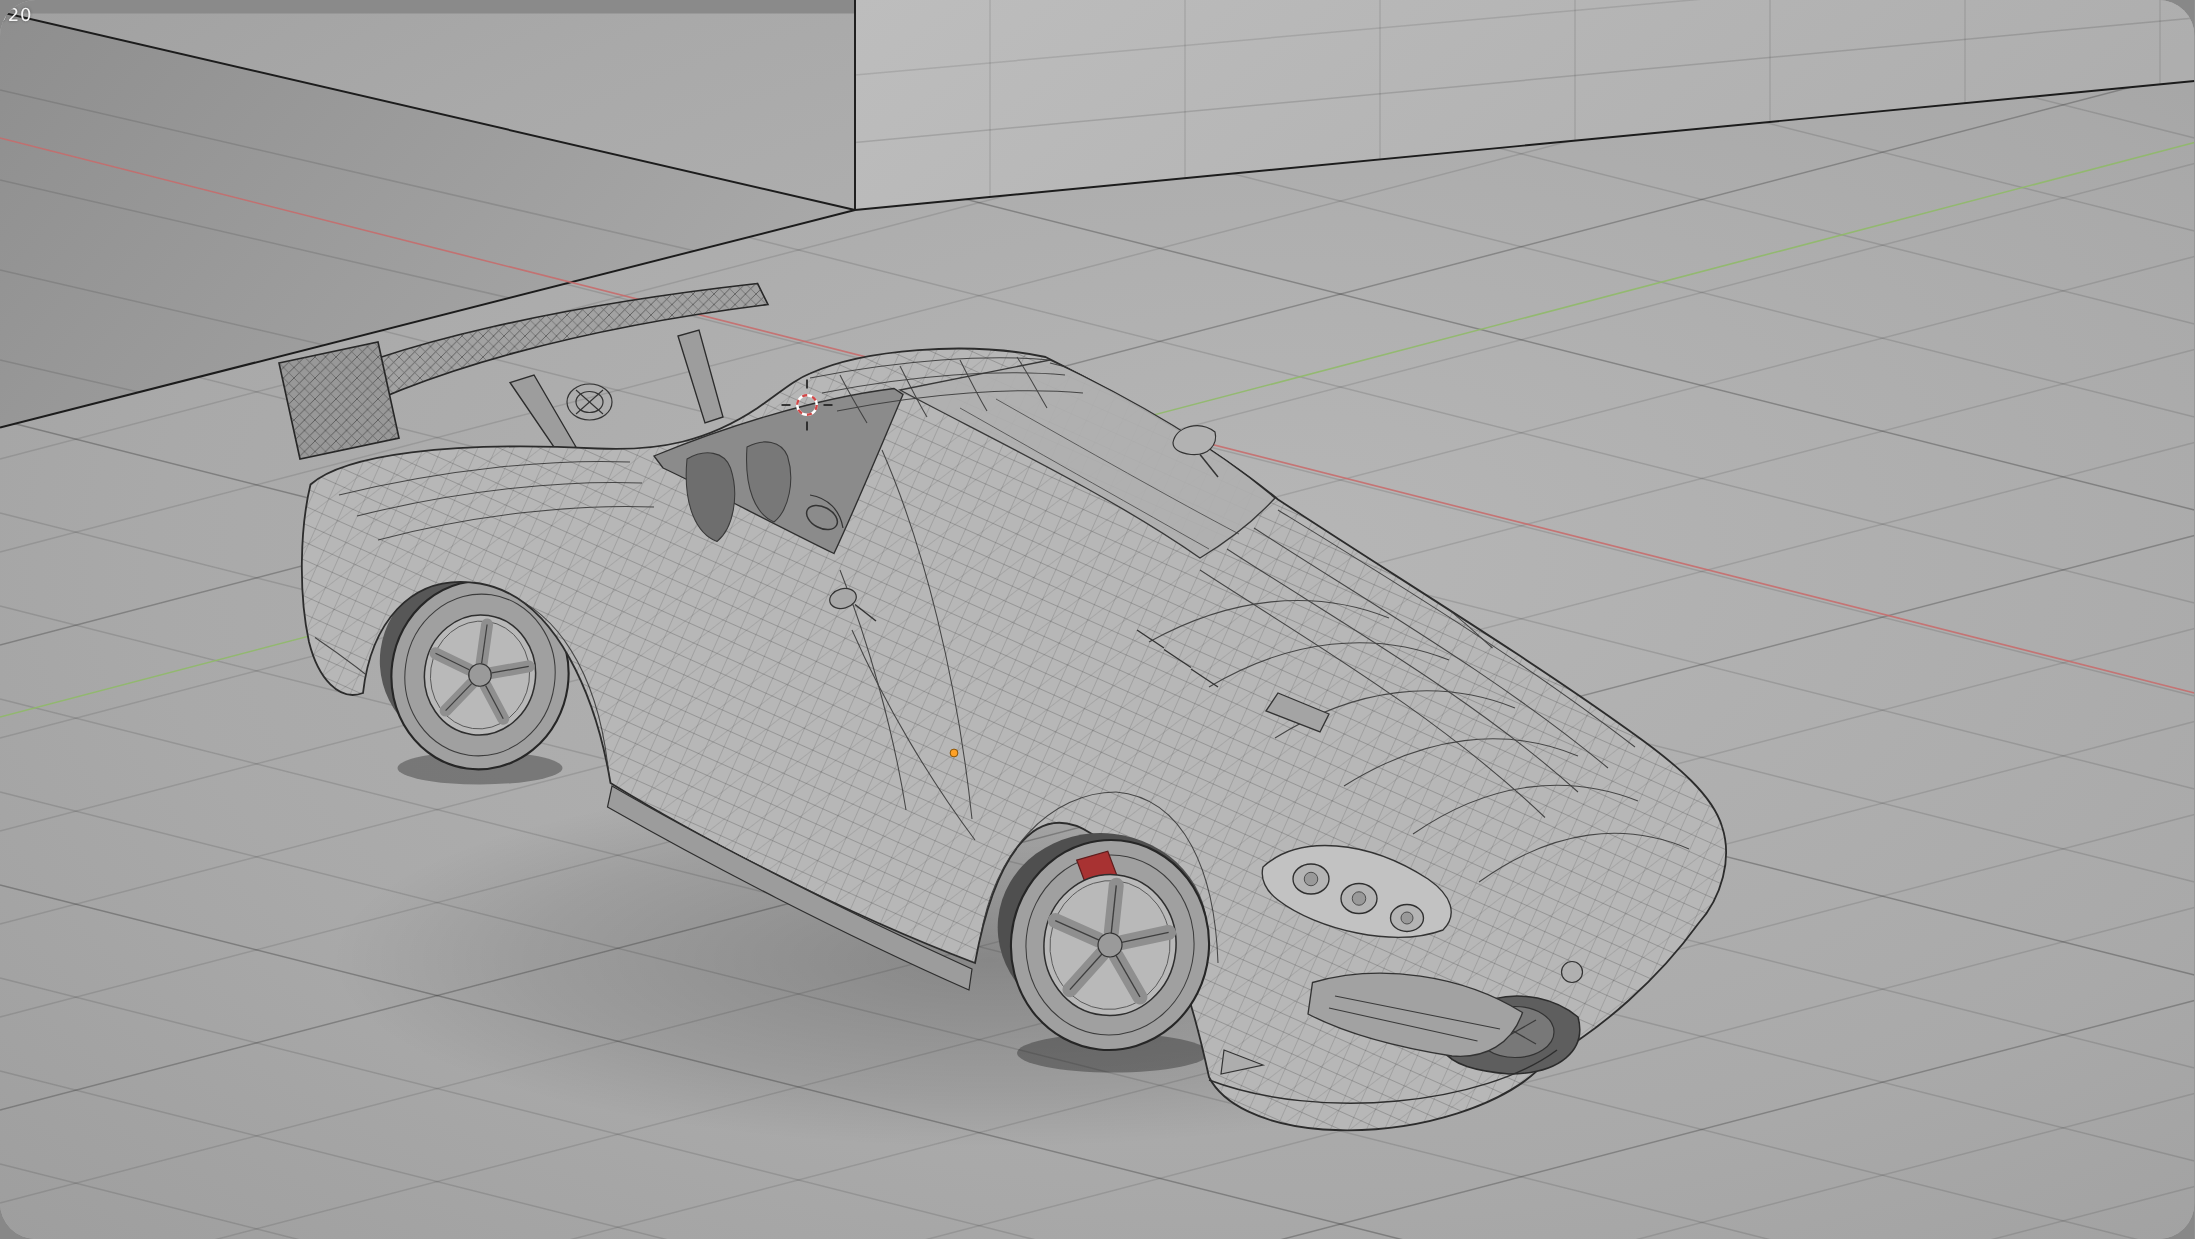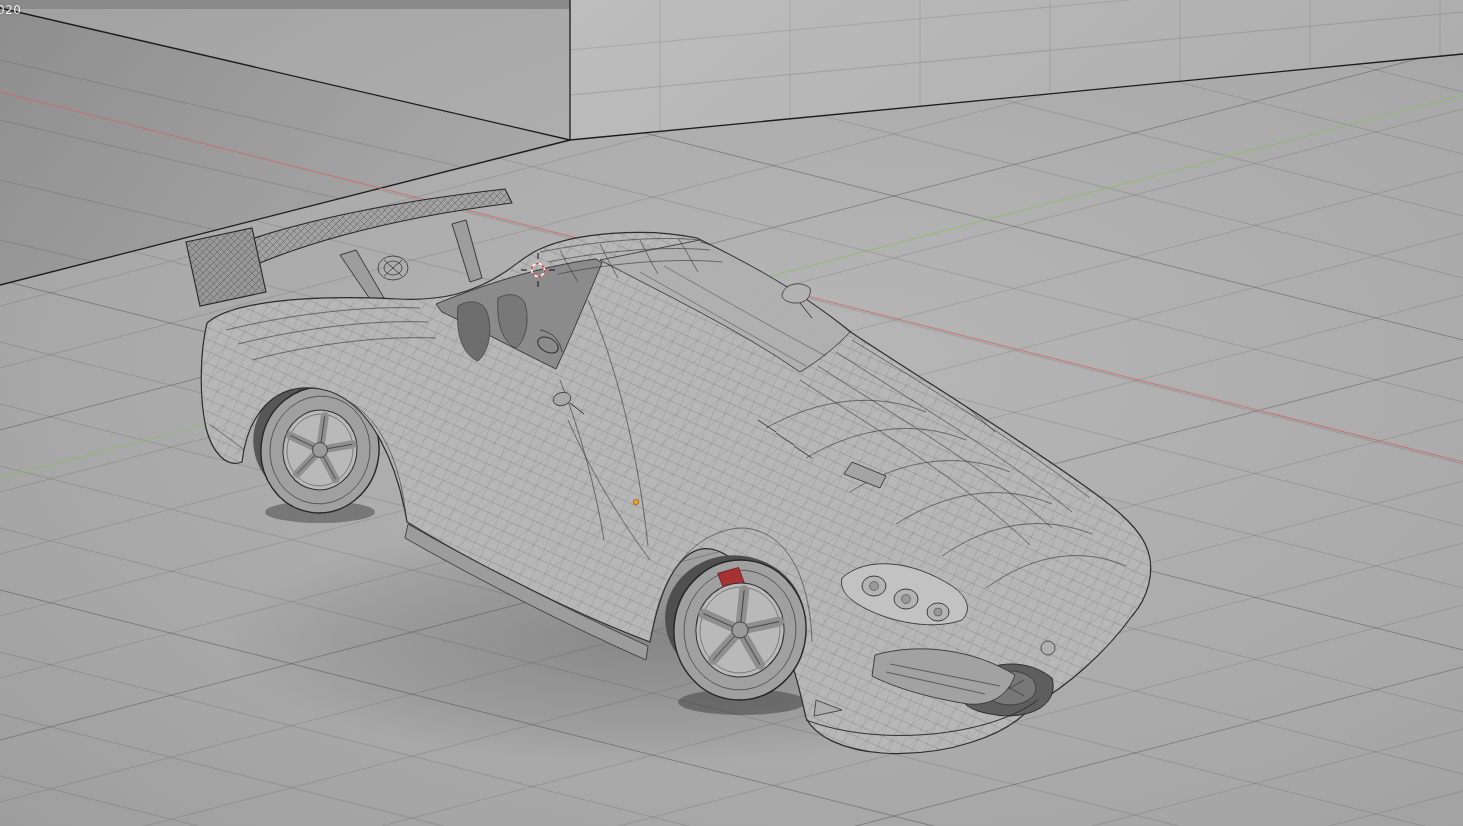--- a/index.html
+++ b/index.html
@@ -2,20 +2,21 @@
 <html><head>
 <meta charset="utf-8">
 <style>
   html,body{margin:0;padding:0;background:#888;}
   .viewport{
     position:relative;
     width:1463px;height:826px;
     overflow:hidden;
     background:#a9a9a9;
     font-family:"DejaVu Sans", "Liberation Sans", sans-serif;
+    border-radius:24px;
   }
   .viewport svg{display:block;}
   .overlay-label{
     position:absolute;
     left:-3px;top:3px;
     color:#f4f4f4;
     font-size:12px;
     letter-spacing:0.5px;
     text-shadow:0 0 2px rgba(0,0,0,.4);
     user-select:none;

